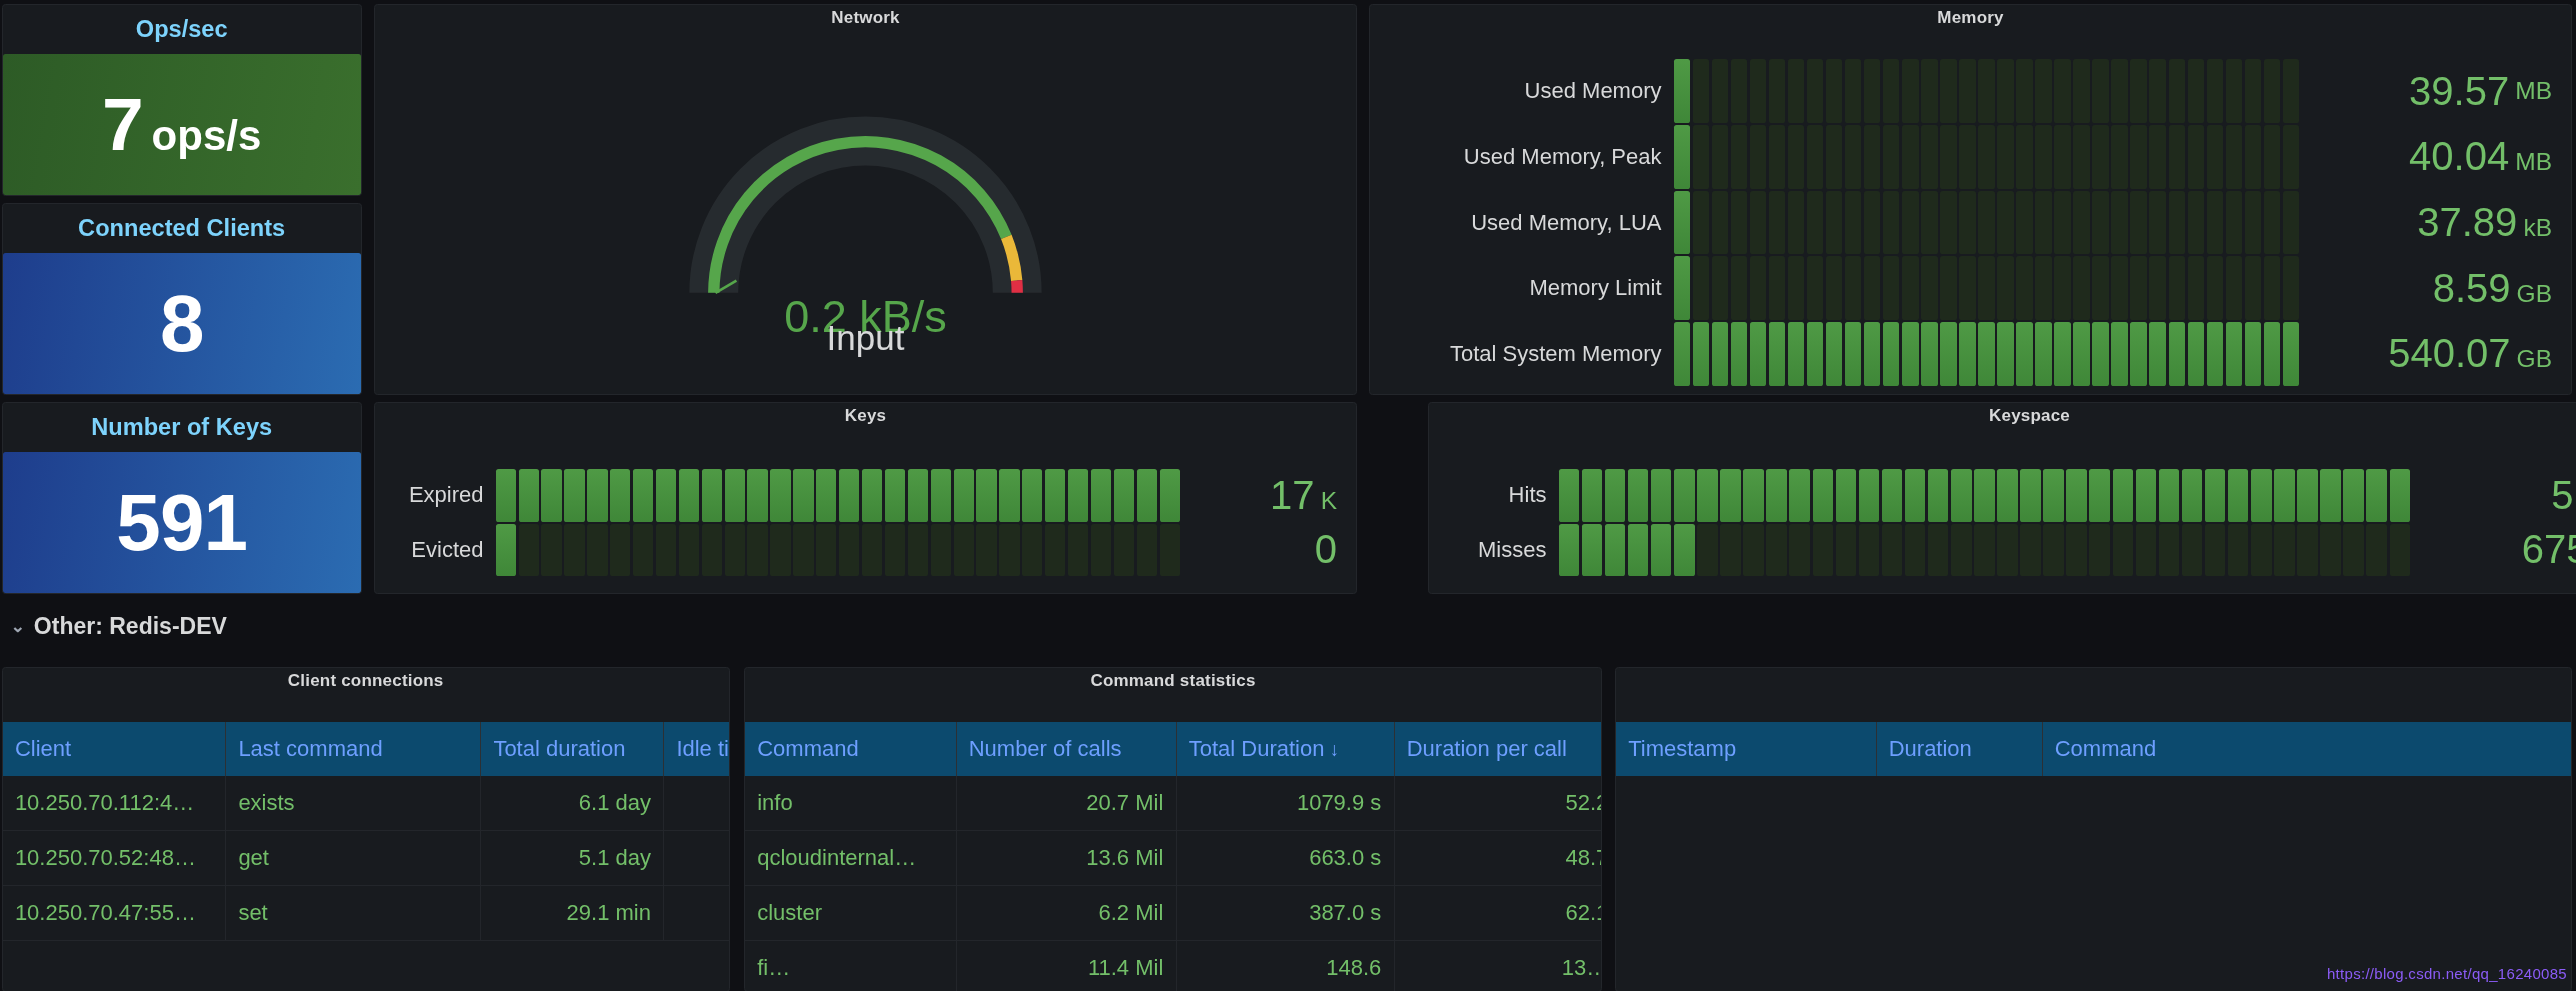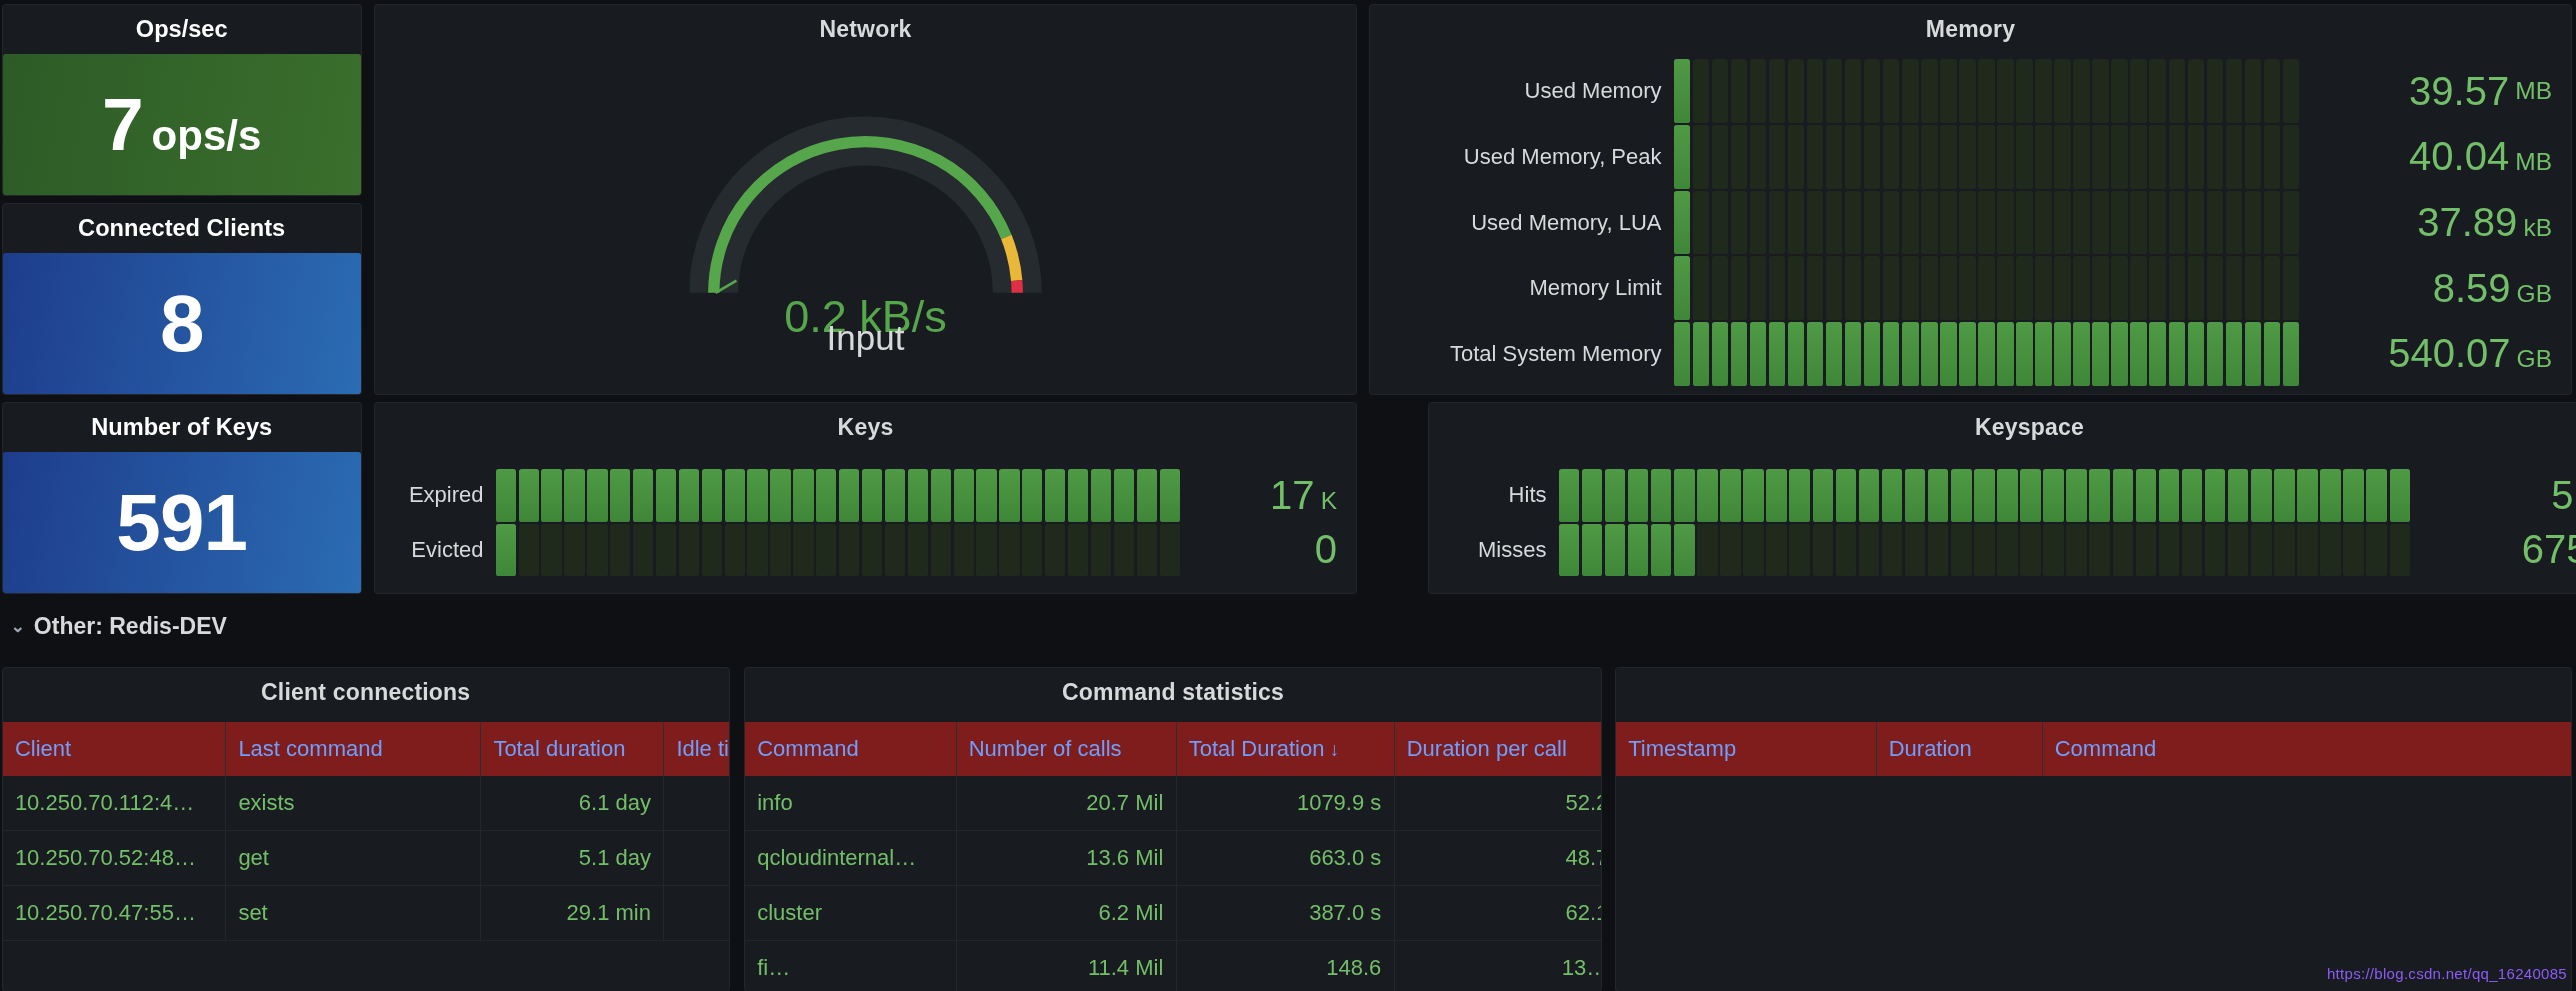--- a/index.html
+++ b/index.html
@@ -16,32 +16,32 @@
     position: absolute;
     background: #181b1f;
     border: 0.9px solid #23262b;
     border-radius: 3.5px;
     overflow: hidden;
   }
   .panel-title {
     width: 100%;
     text-align: center;
     color: #d8d9da;
-    font-size: 23px;
+    font-size: 17px;
     font-weight: 600;
-    padding-top: 11px;
+    padding-top: 3px;
     letter-spacing: 0.2px;
     white-space: nowrap;
   }
 
   
   .stat-panel { display: flex; flex-direction: column; }
   .stat-head {
     height: 49px; display: flex; align-items: center; justify-content: center;
-    color: #ffffff; font-size: 23.6px; font-weight: 700;
+    color: #7dd3fc; font-size: 23.6px; font-weight: 700;
   }
   .stat-body {
     flex: 1; display: flex; align-items: center; justify-content: center;
     border-radius: 2.6px; position: relative;
   }
   .stat-green { background: linear-gradient(100deg,#2d5b26 0%,#3a6f2d 100%); }
   .stat-blue  { background: linear-gradient(100deg,#1e3d8c 0%,#2b6cb2 100%); }
   .stat-value {
     color: #ffffff; font-weight: 700; line-height: 1;
     display: flex; align-items: baseline; gap: 8.7px;
@@ -90,21 +90,21 @@
   .row-header {
     position: absolute; display: flex; align-items: center; gap: 8.7px;
     color: #d8d9da; font-size: 23px; font-weight: 700; cursor: pointer;
   }
   .chev { font-size: 17.5px; color: #9fa7b3; line-height: 1; }
 
   
   .tbl-wrap { position: absolute; left: 0; right: 0; top: 54px; bottom: 0; overflow: hidden; }
   table.g { width: 100%; border-collapse: collapse; table-layout: fixed; }
   table.g th {
-    background: #7f1d1d; color: #6e9fff; font-size: 22px; font-weight: 400;
+    background: #0c4a6e; color: #6e9fff; font-size: 22px; font-weight: 400;
     text-align: left; padding: 14px 12.2px; border-right: 0.9px solid #2c3034;
     white-space: nowrap; overflow: hidden; text-overflow: clip;
   }
   table.g td {
     color: #73bf69; font-size: 22px; padding: 14px 12.2px;
     border-bottom: 0.9px solid #23262b; border-right: 0.9px solid #23262b;
     white-space: nowrap; overflow: hidden; text-overflow: ellipsis;
   }
   .num { text-align: right; }
   .sort-arrow { font-size: 19px; }

